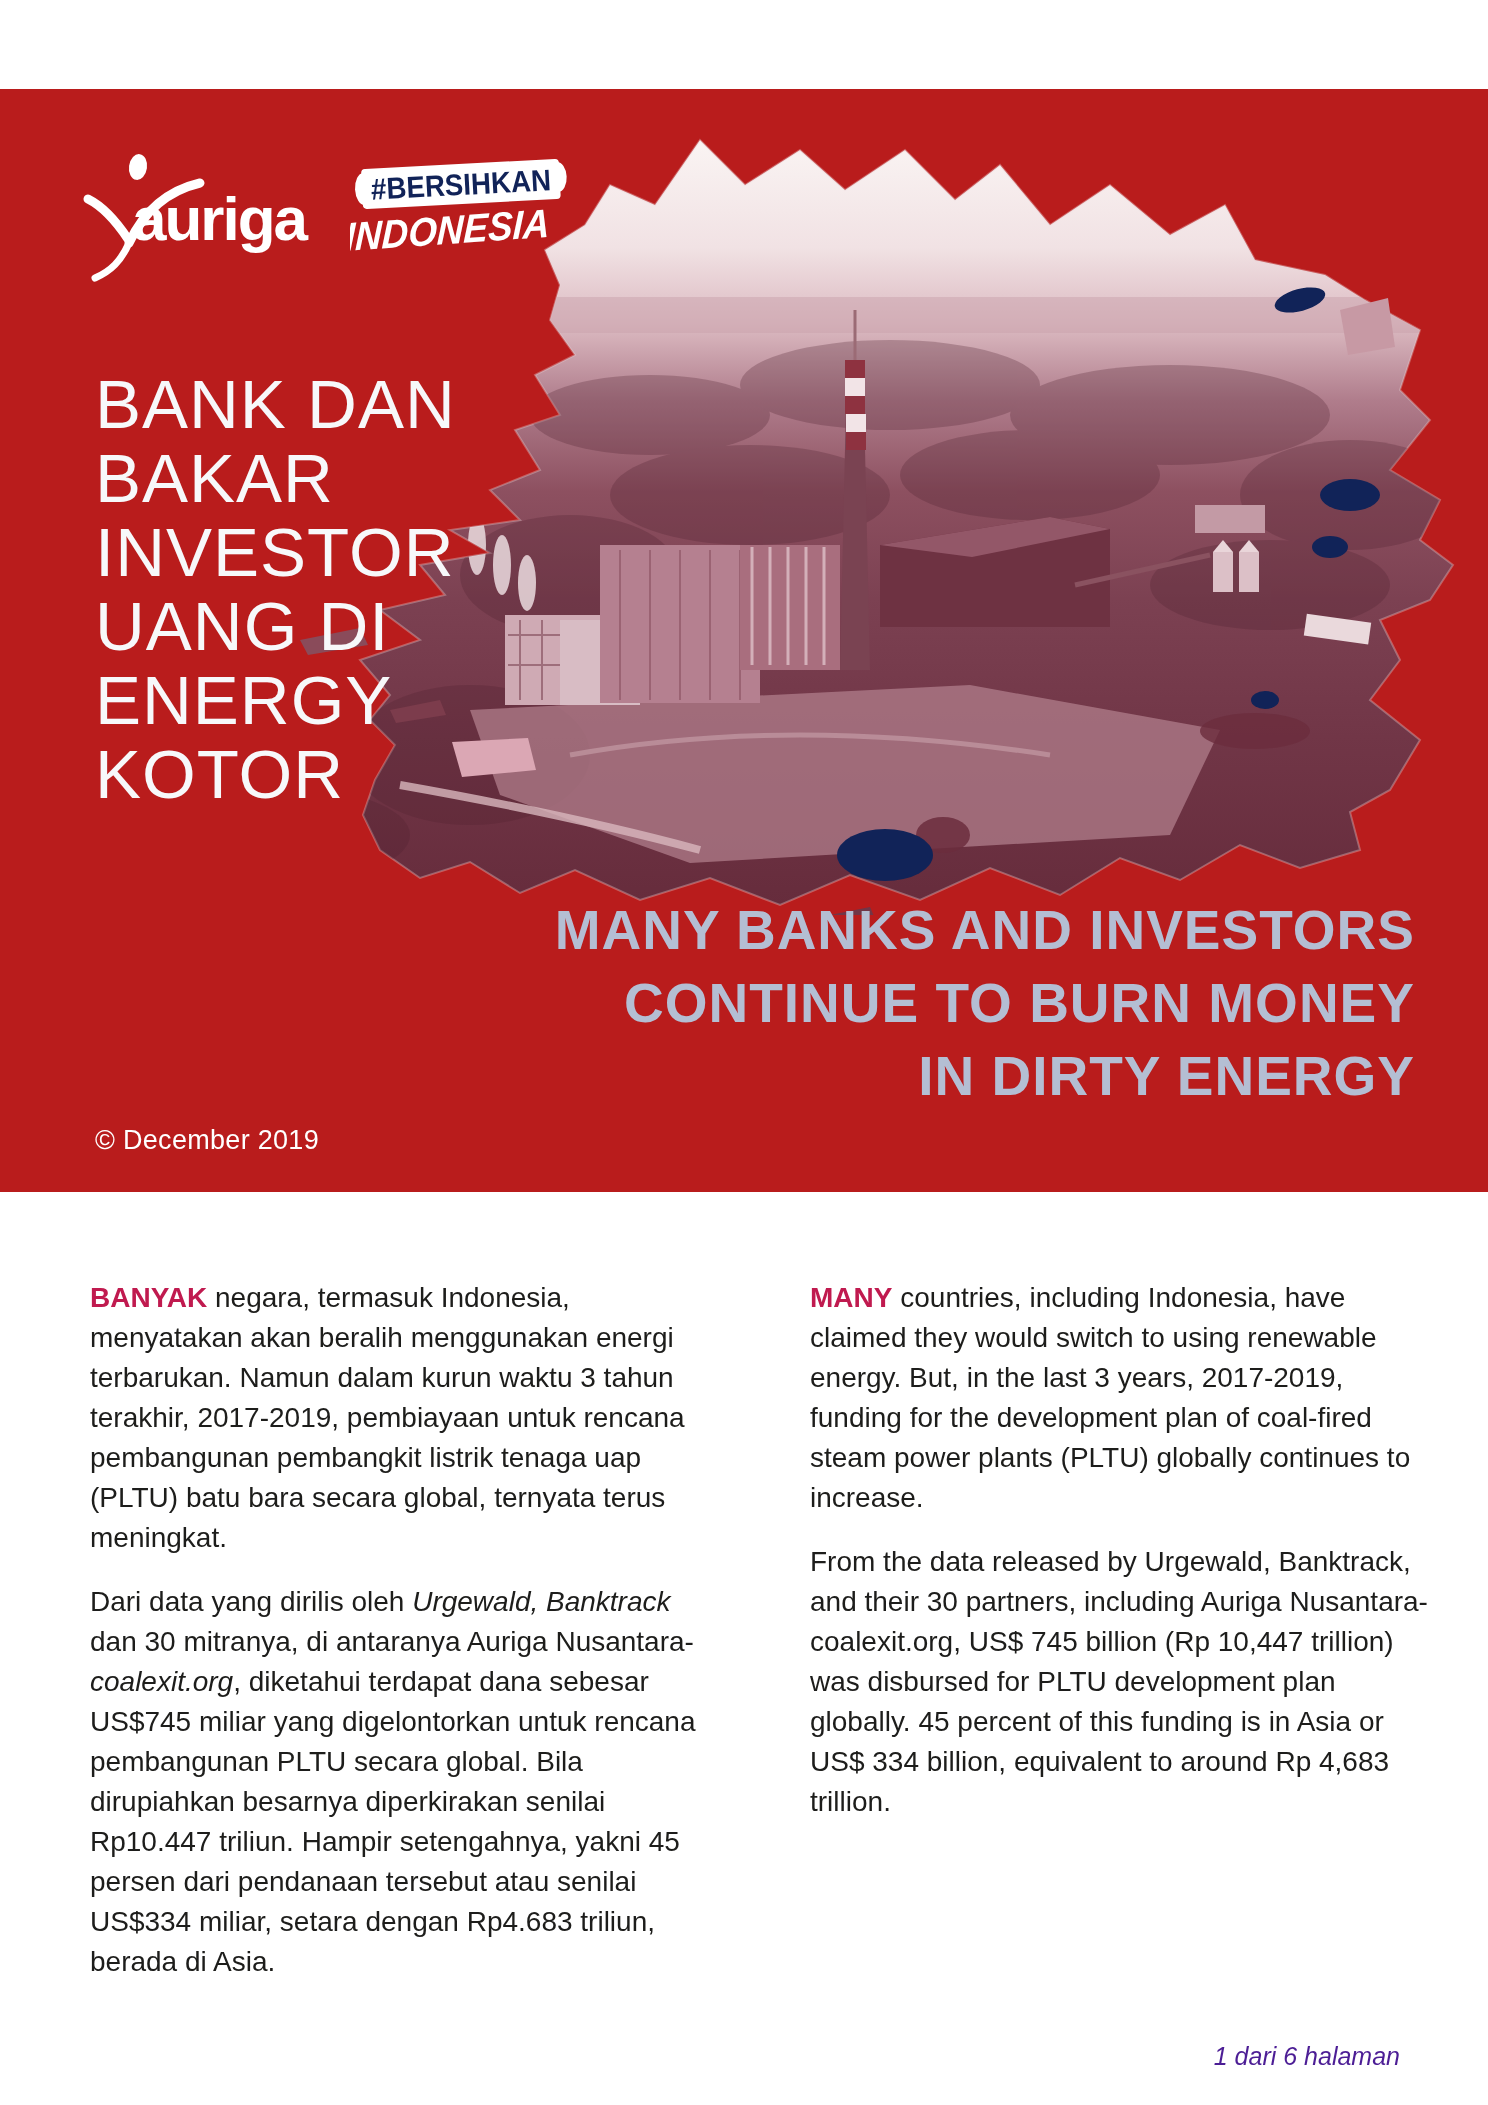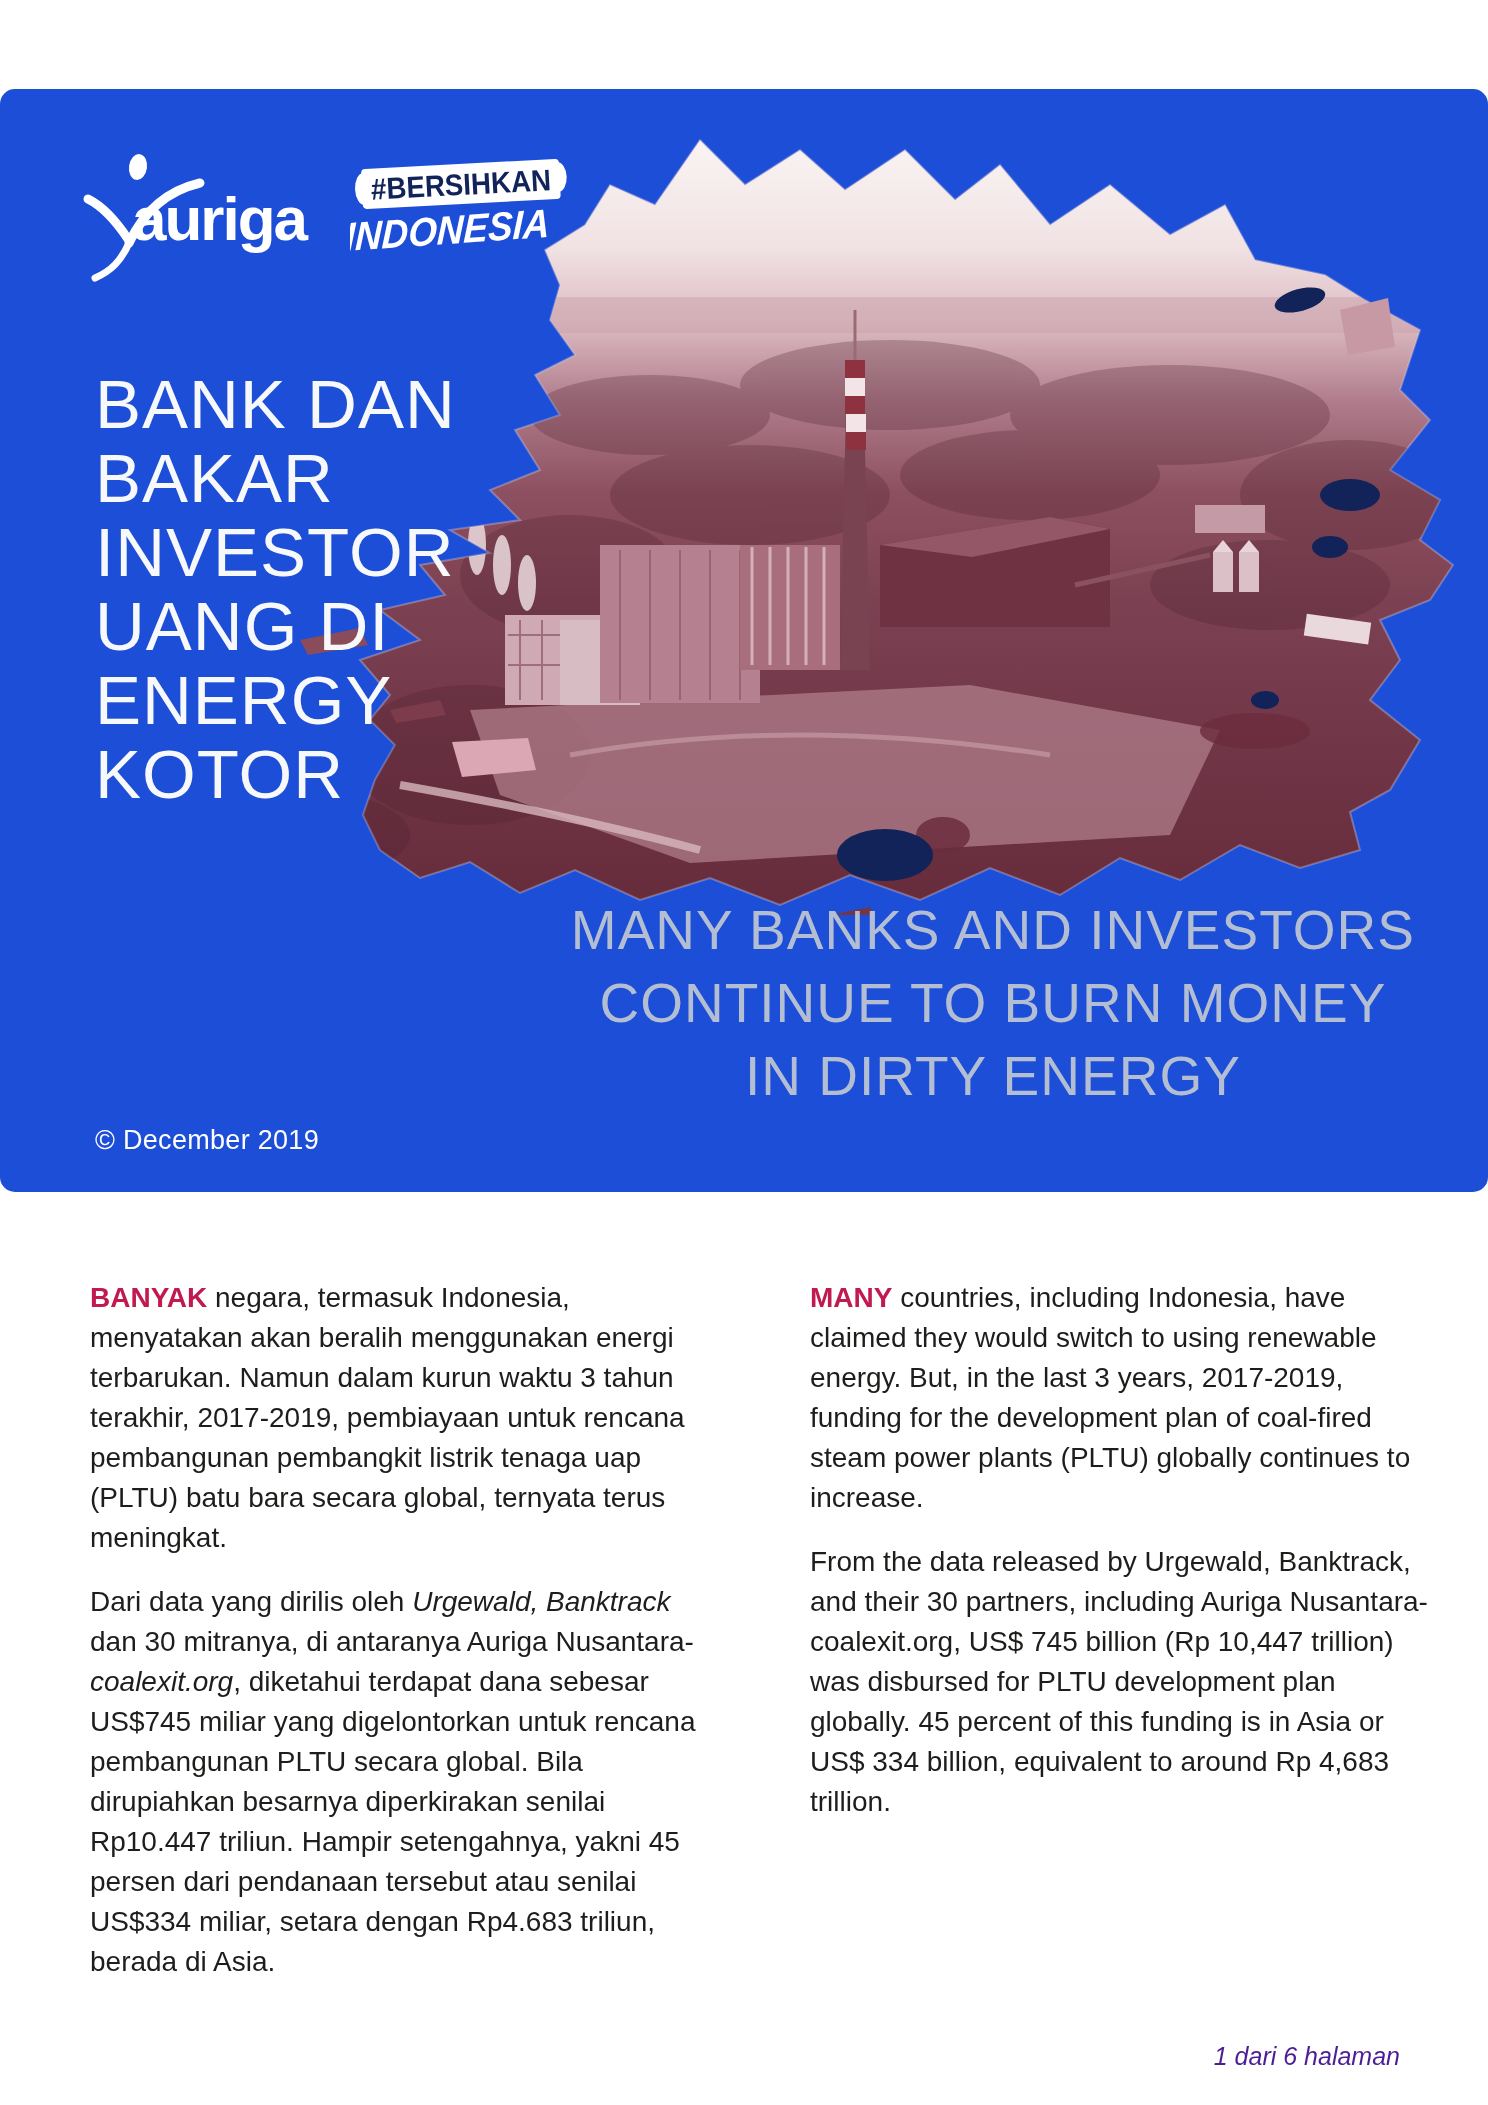--- a/index.html
+++ b/index.html
@@ -5,34 +5,33 @@
   html,body { margin:0; padding:0; background:#e8e8e8; }
   .page {
     position:relative; width:1488px; height:2105px; margin:0 auto;
     background:#ffffff; overflow:hidden;
     font-family:"Liberation Sans", sans-serif;
     -webkit-font-smoothing:antialiased;
   }
   
   .hero {
     position:absolute; left:0; top:89px; width:1488px; height:1103px;
-    background:#1d4ed8;
-    border-radius:15px;
+    background:#b91c1c;
   }
   .photo-svg { position:absolute; left:270px; top:26px; width:1218px; height:800px; }
   .auriga-logo { position:absolute; left:80px; top:54px; width:235px; height:160px; }
   .bersihkan-logo { position:absolute; left:350px; top:69px; width:222px; height:110px; }
   .hero-title {
     position:absolute; left:95px; top:279px;
     color:#f7f8fa; font-size:69px; line-height:74px; font-weight:400;
     letter-spacing:1px; white-space:nowrap;
   }
   .hero-subtitle {
-    position:absolute; right:73px; top:805px; text-align:center;
-    color:#b4bed3; font-size:55px; line-height:73px; font-weight:400;
+    position:absolute; right:73px; top:805px; text-align:right;
+    color:#b4bed3; font-size:55px; line-height:73px; font-weight:700;
     letter-spacing:1px; white-space:nowrap;
   }
   .copyright {
     position:absolute; left:95px; top:1036px;
     color:#ffffff; font-size:27px; font-weight:400; letter-spacing:.3px;
   }
   
   .col { position:absolute; top:1278px; color:#1d1d1b; font-size:28px; line-height:40px; }
   .col-left  { left:90px;  width:614px; }
   .col-right { left:810px; width:622px; }

